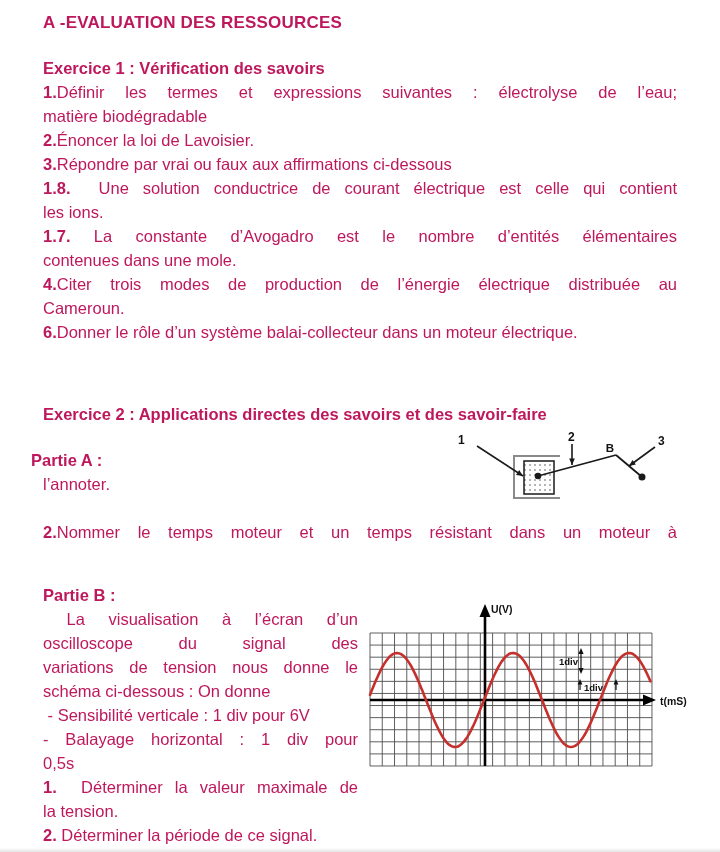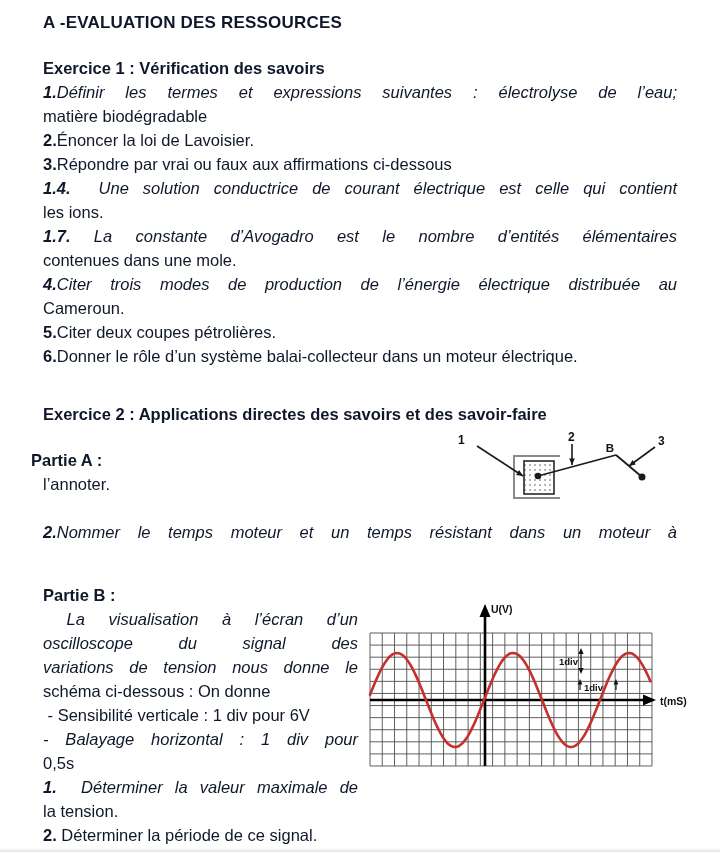--- a/index.html
+++ b/index.html
@@ -1,24 +1,24 @@
 <!DOCTYPE html>
 <html><head>
 <meta charset="utf-8">
 <style>
   html,body{margin:0;padding:0;background:#ffffff;}
   #page{position:relative;width:720px;height:852px;background:#ffffff;overflow:hidden;
-        font-family:"Liberation Sans",sans-serif;color:#0f172a;}
+        font-family:"Liberation Sans",sans-serif;color:#be185d;}
   .abs{position:absolute;}
   .h1{font-weight:bold;font-size:17px;line-height:24px;letter-spacing:.2px;}
   .heading{font-weight:bold;font-size:16.5px;line-height:24px;}
   .u{text-underline-offset:3px;text-decoration-thickness:1.5px;}
   .lines{display:block;}
   .tline{font-size:16.5px;line-height:24px;height:24px;}
-  .tline.j{text-align:justify;text-align-last:justify;font-style:italic;}
+  .tline.j{text-align:justify;text-align-last:justify;}
   .tline.nw{white-space:nowrap;}
   .tline b{font-weight:bold;}
   #bottom-shade{position:absolute;left:0;bottom:0;width:720px;height:4px;
         background:linear-gradient(#ffffff,#e3e3e3);}
   svg text{font-family:"Liberation Sans",sans-serif;}
 </style>
 </head>
 <body>
 
 <div id="page">
@@ -27,27 +27,26 @@
 
   <div class="abs heading" style="left:43px;top:56px;">
     <span class="u">Exercice 1</span><span> : Vérification des savoirs</span>
   </div>
 
   <div class="abs lines" style="left:43px;top:80px;width:634px;">
       <div class="tline j"><b>1.</b><span>Définir les termes et expressions suivantes : électrolyse de l’eau;</span></div>
       <div class="tline nw"><span>matière biodégradable</span></div>
       <div class="tline nw"><b>2.</b><span>Énoncer la loi de Lavoisier.</span></div>
       <div class="tline nw"><b>3.</b><span>Répondre par vrai ou faux aux affirmations ci-dessous</span></div>
-      <div class="tline j"><b>1.4.</b><span>&nbsp; Une solution conductrice de courant électrique est celle qui contient</span></div>
+      <div class="tline j"><b>1.8.</b><span>&nbsp; Une solution conductrice de courant électrique est celle qui contient</span></div>
       <div class="tline nw"><span>les ions.</span></div>
       <div class="tline j"><b>1.7.</b><span> La constante d’Avogadro est le nombre d’entités élémentaires</span></div>
       <div class="tline nw"><span>contenues dans une mole.</span></div>
       <div class="tline j"><b>4.</b><span>Citer trois modes de production de l’énergie électrique distribuée au</span></div>
       <div class="tline nw"><span>Cameroun.</span></div>
-      <div class="tline nw"><b>5.</b><span>Citer deux coupes pétrolières.</span></div>
       <div class="tline nw"><b>6.</b><span>Donner le rôle d’un système balai-collecteur dans un moteur électrique.</span></div>
     </div>
 
   <div class="abs heading" style="left:43px;top:402px;">
     <span class="u">Exercice 2</span><span> : Applications directes des savoirs et des savoir-faire</span>
   </div>
 
   <div class="abs heading" style="left:31px;top:448px;">
     <span class="u">Partie A :</span>
   </div>

